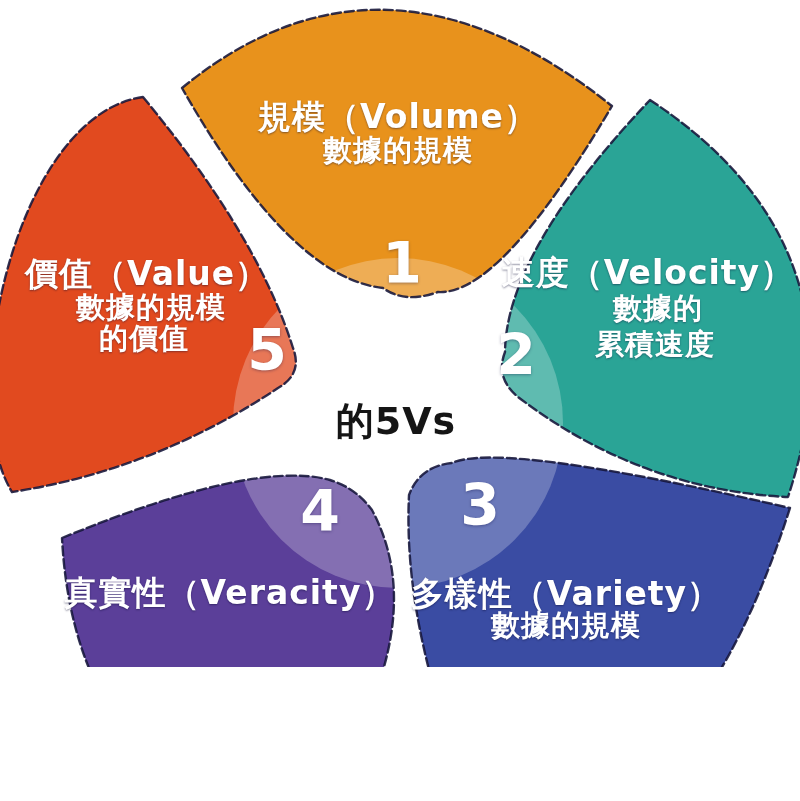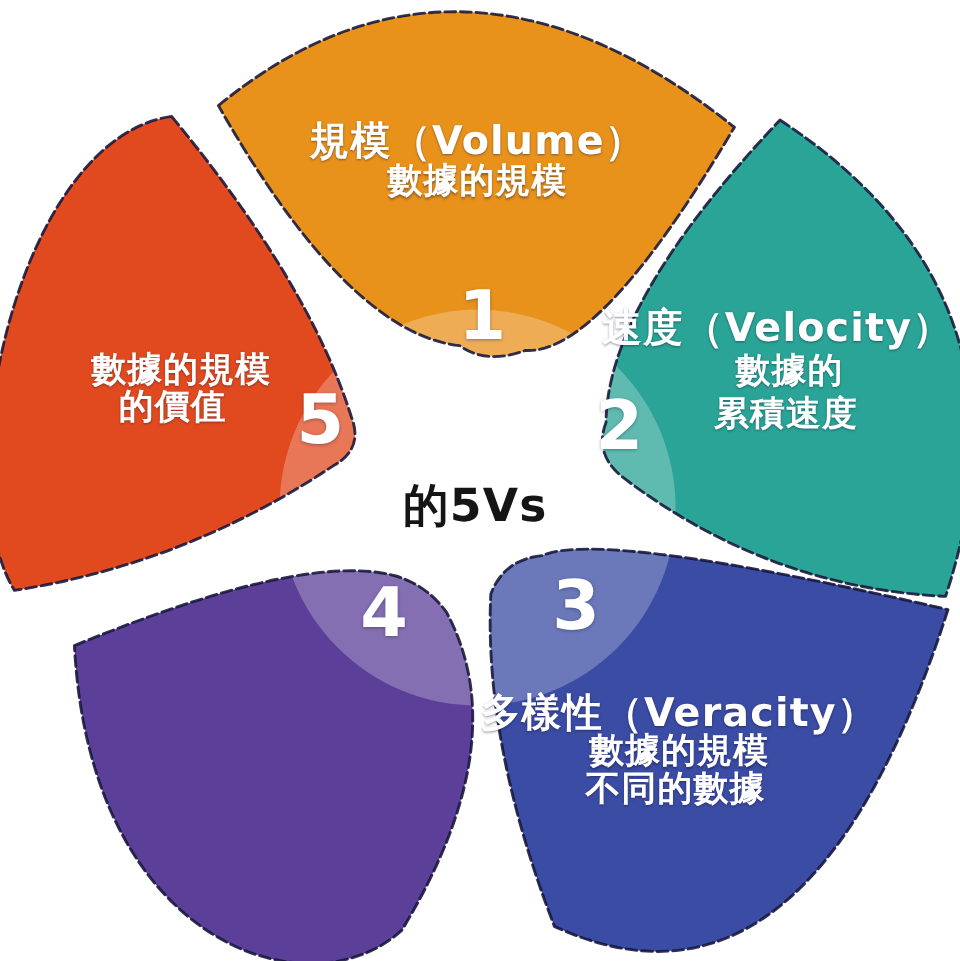--- a/index.html
+++ b/index.html
@@ -1,17 +1,17 @@
 <!DOCTYPE html>
 <html><head>
 <meta charset="utf-8">
 <style>
   html,body{margin:0;padding:0;background:#ffffff;}
   #stage{
-    position:relative;width:800px;height:801px;background:#ffffff;overflow:hidden;
+    position:relative;width:800px;height:667px;background:#ffffff;overflow:hidden;
     font-family:"DejaVu Sans","Liberation Sans",sans-serif;
   }
   #petal-svg{position:absolute;left:0;top:0;}
   .txt{
     position:absolute;transform:translate(-50%,-50%);
     white-space:nowrap;text-align:center;color:#ffffff;line-height:1.15;
   }
   .petal-title{
     font-size:33px;font-weight:700;letter-spacing:1px;
     text-shadow:0 1px 2px rgba(10,10,50,.45);
@@ -59,26 +59,27 @@
 
   <div class="txt petal-title" style="left:398px;top:117px">規模（Volume）</div>
   <div class="txt petal-sub" style="left:398px;top:151px">數據的規模</div>
   <div class="txt petal-number" style="left:402px;top:264px">1</div>
 
   <div class="txt petal-sub" style="left:658px;top:309px">數據的</div>
   <div class="txt petal-title" style="left:648px;top:273px">速度（Velocity）</div>
   <div class="txt petal-sub" style="left:655px;top:345px">累積速度</div>
   <div class="txt petal-number" style="left:516px;top:356px">2</div>
 
-  <div class="txt petal-title" style="left:566px;top:594px">多樣性（Veracity）</div>
+  <div class="txt petal-title" style="left:566px;top:594px">多樣性（Variety）</div>
   <div class="txt petal-sub" style="left:566px;top:626px">數據的規模</div>
-  <div class="txt petal-sub" style="left:563px;top:657px">不同的數據</div>
   <div class="txt petal-number" style="left:480px;top:506px">3</div>
 
+  <div class="txt petal-title" style="left:230px;top:593px">真實性（Veracity）</div>
   <div class="txt petal-number" style="left:320px;top:512px">4</div>
 
+  <div class="txt petal-title" style="left:147px;top:274px">價值（Value）</div>
   <div class="txt petal-sub" style="left:151px;top:308px">數據的規模</div>
   <div class="txt petal-sub" style="left:144px;top:339px">的價值</div>
   <div class="txt petal-number" style="left:267px;top:351px">5</div>
 
   <div class="txt center-l2" style="left:396px;top:422px">的5Vs</div>
 
 </div>
 
 </body></html>

